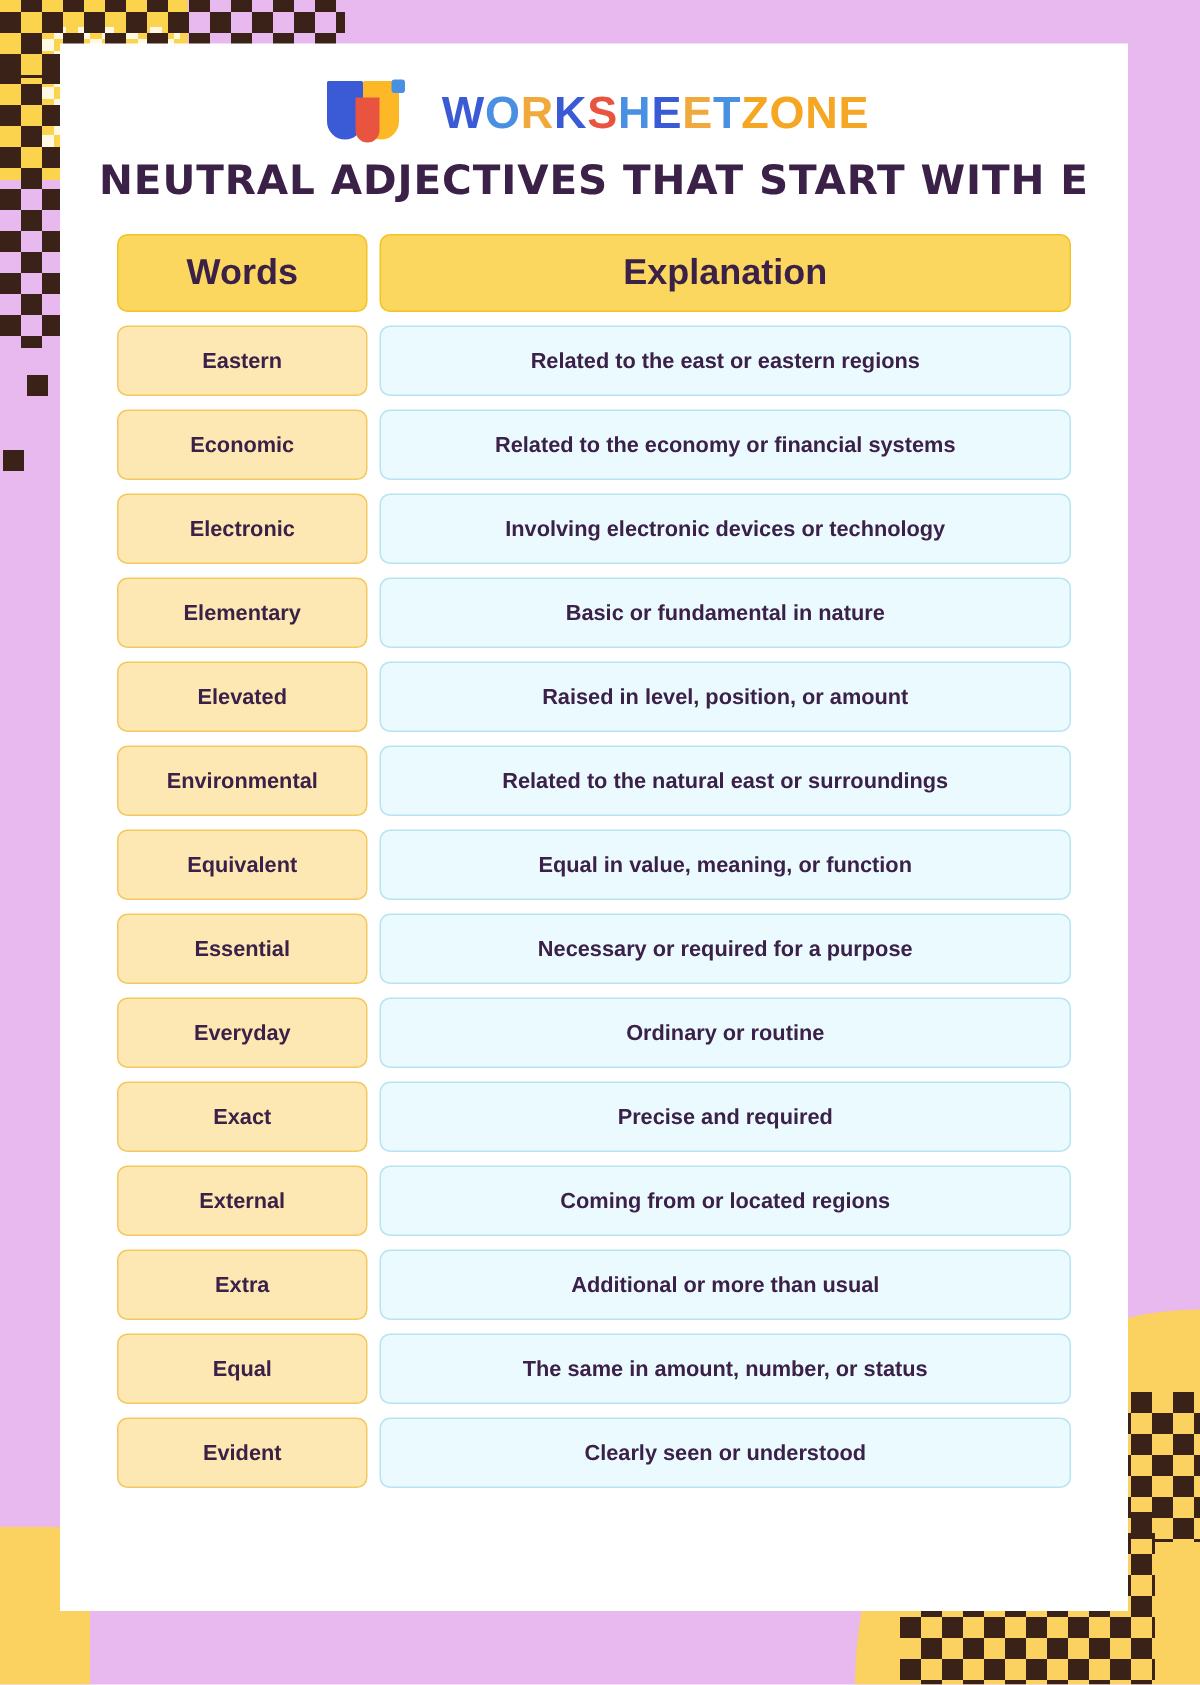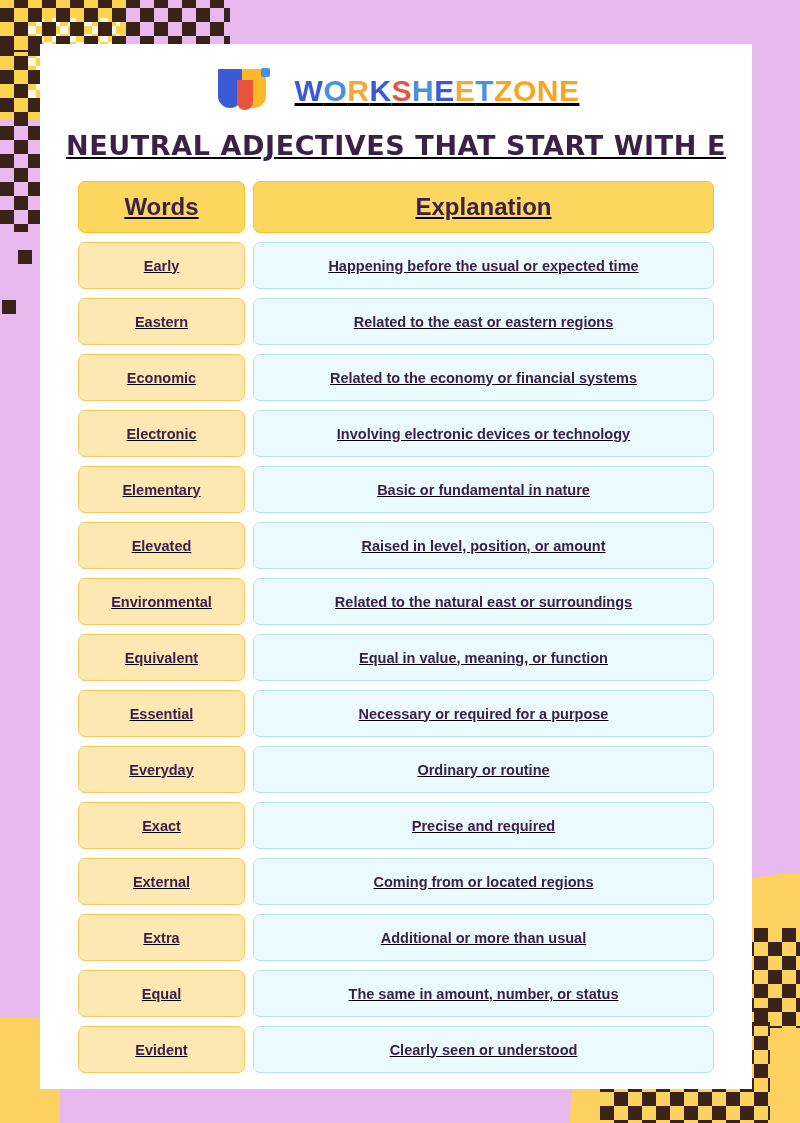--- a/index.html
+++ b/index.html
@@ -83,25 +83,24 @@
   }
   .sq-small {
     position: absolute;
     background: #3b2218;
   }
 
   
   .card {
     position: absolute;
     left: 40px;
-    top: 44px;
+    top: 29px;
     width: 712px;
     height: 1045px;
     background: #ffffff;
-    text-decoration: underline;
   }
 
   
   .logo-row {
     display: flex;
     align-items: center;
     justify-content: center;
     gap: 14px;
     margin-top: 18px;
     height: 58px;
@@ -128,21 +127,20 @@
   .lt-t { color: #4a90e2; }
   .lt-zone { color: #f5a623; }
 
   
   .title {
     text-align: center;
     color: #3b2147;
     font-size: 27px;
     font-weight: 700;
     letter-spacing: 0.6px;
-    margin-top: 10px;
     font-family: "DejaVu Sans", sans-serif;
     text-transform: uppercase;
   }
 
   
   .table {
     margin: 20px auto 0;
     width: 636px;
   }
   .row {
@@ -229,24 +227,20 @@
     <div class="title">NEUTRAL ADJECTIVES THAT START WITH E</div>
 
     <div class="table">
 
       <div class="row header">
         <div class="cell-word">Words</div>
         <div class="cell-exp">Explanation</div>
       </div>
 
       <div class="row body-row">
-        <div class="cell-word">Early</div>
-        <div class="cell-exp">Happening before the usual or expected time</div>
-      </div>
-      <div class="row body-row">
         <div class="cell-word">Eastern</div>
         <div class="cell-exp">Related to the east or eastern regions</div>
       </div>
       <div class="row body-row">
         <div class="cell-word">Economic</div>
         <div class="cell-exp">Related to the economy or financial systems</div>
       </div>
       <div class="row body-row">
         <div class="cell-word">Electronic</div>
         <div class="cell-exp">Involving electronic devices or technology</div>

